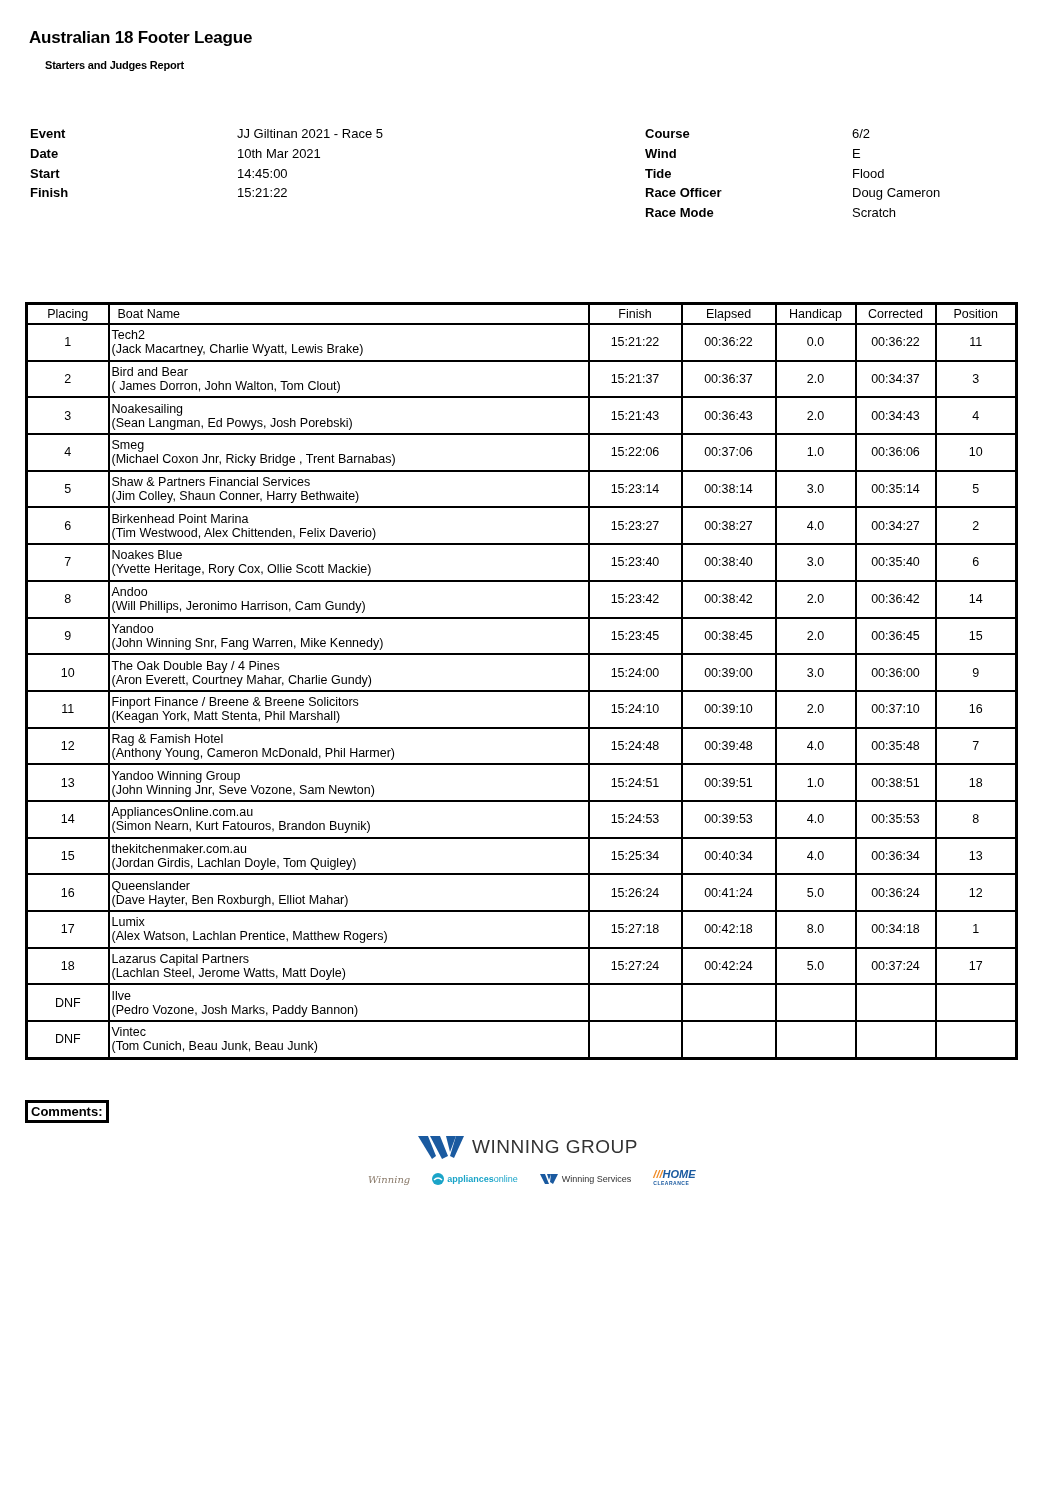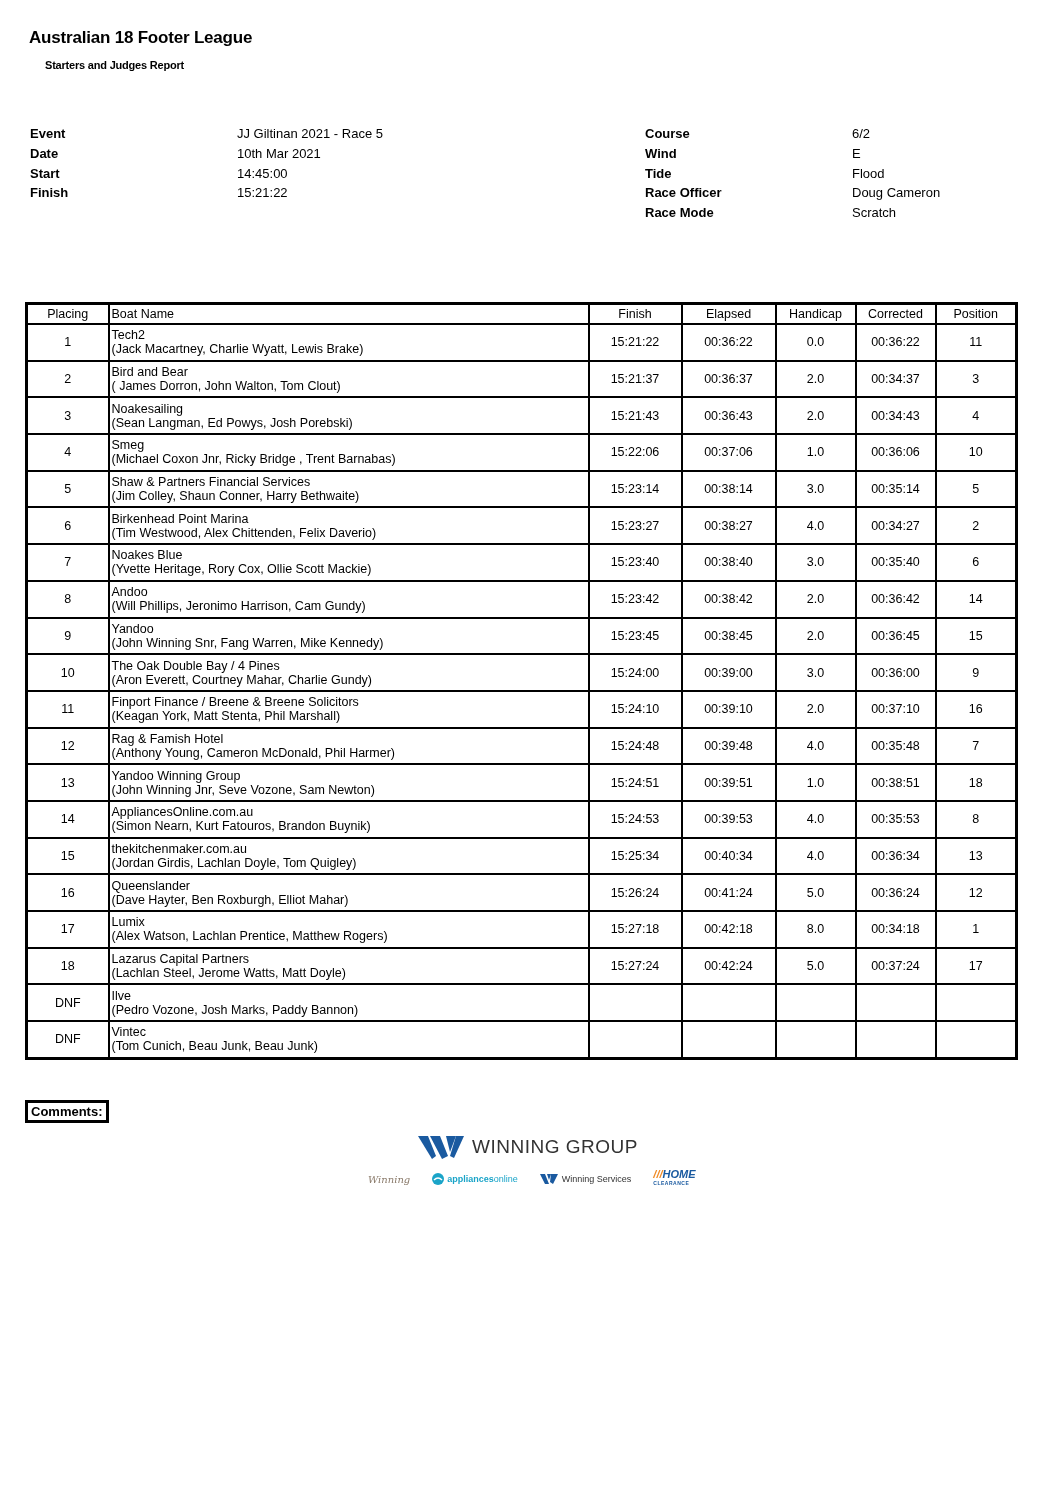--- a/index.html
+++ b/index.html
@@ -13,21 +13,21 @@
   .meta .lbl { font-weight: bold; }
   .meta-left { left: 30px; top: 126px; }
   .meta-left .lbl { width: 207px; }
   .meta-right { left: 645px; top: 126px; }
   .meta-right .lbl { width: 207px; }
 
   table.results { position: absolute; left: 25px; top: 302px; border-collapse: collapse;
                   border: 3px solid #000; font-size: 12.5px; table-layout: fixed; width: 990px; }
   table.results th, table.results td { border: 2px solid #000; padding: 0; }
   table.results th { height: 18px; font-weight: normal; text-align: center; font-size: 12.5px; }
-  table.results th.boat-h { text-align: left; padding-left: 2px; }
+  table.results th.boat-h { text-align: left; padding-left: 8px; }
   table.results td { height: 34.7px; text-align: center; vertical-align: middle; }
   table.results td.boat { text-align: left; padding-left: 2px; line-height: 14px; vertical-align: middle; }
   .boat-name, .crew { display: block; white-space: nowrap; }
 
   .comments { position: absolute; left: 25px; top: 1100px; border: 3px solid #000;
               padding: 0 3px; font-weight: bold; font-size: 13px; height: 17px; line-height: 17px; }
 
   .logo-main { position: absolute; left: 418px; top: 1134px; display: flex; align-items: center; }
   .logo-main .wname { font-size: 19px; letter-spacing: 0.5px; color: #333; margin-left: 8px; }
   .sublogos { position: absolute; left: 368px; top: 1170px; display: flex; align-items: center; font-size: 9px; }

